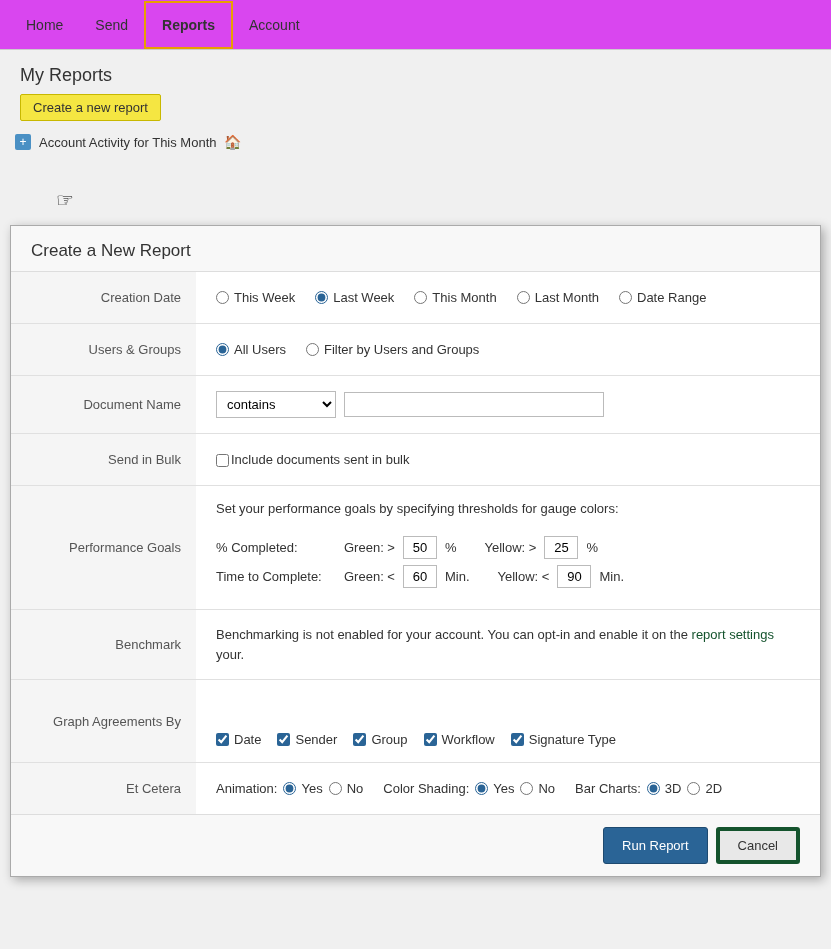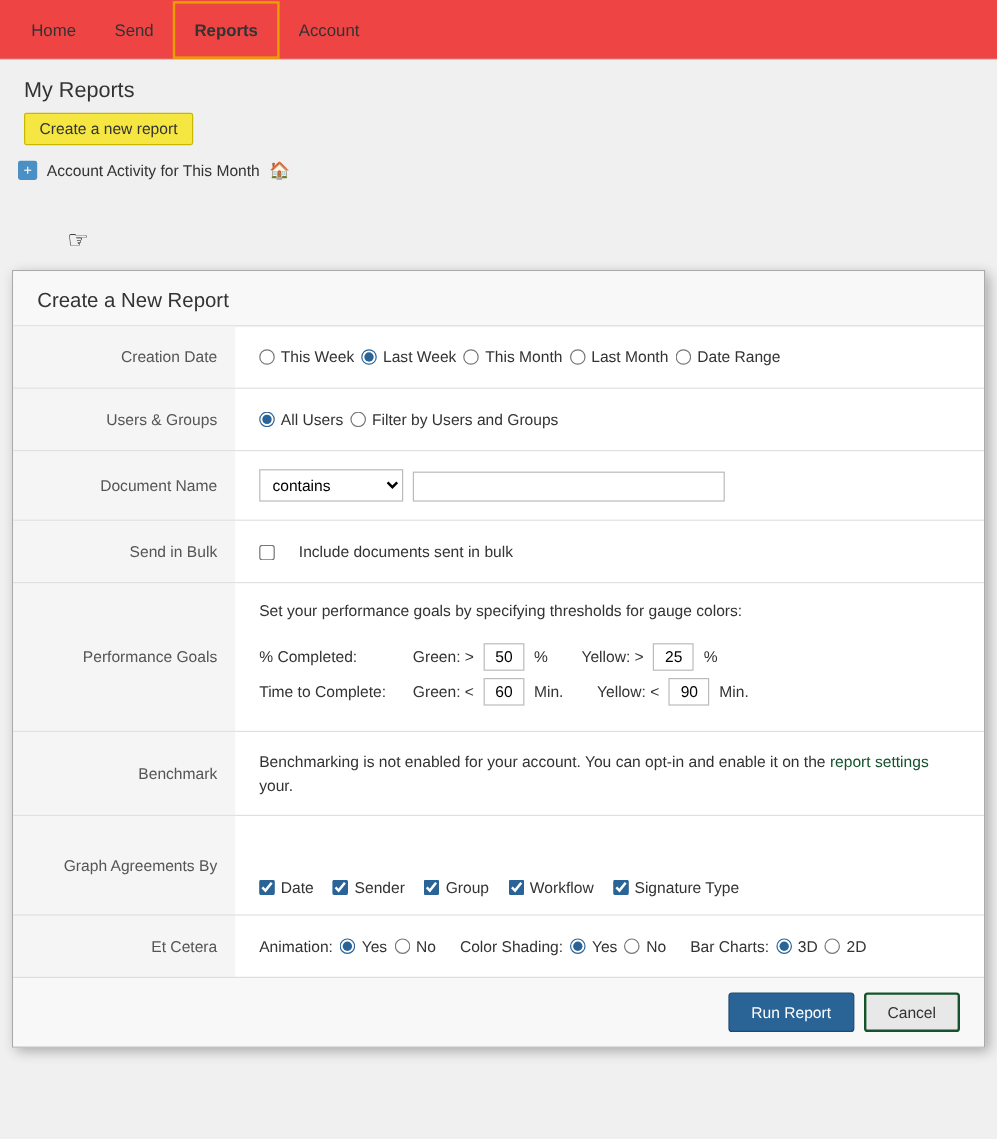--- a/index.html
+++ b/index.html
@@ -10,21 +10,21 @@
       width: 831px;
       min-height: 949px;
       position: relative;
       overflow: hidden;
     }
 
     
     .navbar {
       display: flex;
       align-items: center;
-      background: #ef4444;
+      background: #d946ef;
       border-bottom: 1px solid #ccc;
       height: 50px;
       padding: 0 10px;
     }
     .nav-item {
       padding: 14px 16px;
       cursor: pointer;
       font-size: 14px;
       color: #333;
     }
@@ -141,21 +141,21 @@
     .content-cell {
       padding: 15px 20px;
       vertical-align: middle;
     }
 
     
     .radio-group {
       display: flex;
       align-items: flex-start;
       flex-wrap: wrap;
-      gap: 6px;
+      gap: 20px;
     }
     .radio-label {
       display: flex;
       align-items: center;
       gap: 5px;
       cursor: pointer;
       font-size: 13px;
       color: #333;
     }
     input[type="radio"] {
@@ -164,29 +164,29 @@
     }
 
     
     input[type="checkbox"] {
       cursor: pointer;
       accent-color: #2a6496;
     }
     .checkbox-label {
       display: flex;
       align-items: flex-end;
-      gap: 20px;
+      gap: 2px;
       font-size: 13px;
       color: #333;
     }
 
     
     .doc-name-row {
       display: flex;
-      align-items: flex-end;
+      align-items: center;
       gap: 8px;
     }
     .contains-select {
       padding: 4px 6px;
       font-size: 13px;
       border: 1px solid #bbb;
       background: white;
       min-width: 120px;
     }
     .doc-name-input {
@@ -286,21 +286,21 @@
       color: white;
       border: 1px solid #1e4a70;
       padding: 7px 18px;
       font-size: 13px;
       cursor: pointer;
       border-radius: 3px;
     }
     .btn-cancel {
       background: #e8e8e8;
       color: #333;
-      border: 2px solid #14532d;
+      border: 4px solid #14532d;
       padding: 7px 18px;
       font-size: 13px;
       cursor: pointer;
       border-radius: 3px;
     }
 
     
     input[type="checkbox"]:checked {
       accent-color: #2a6496;
     }

